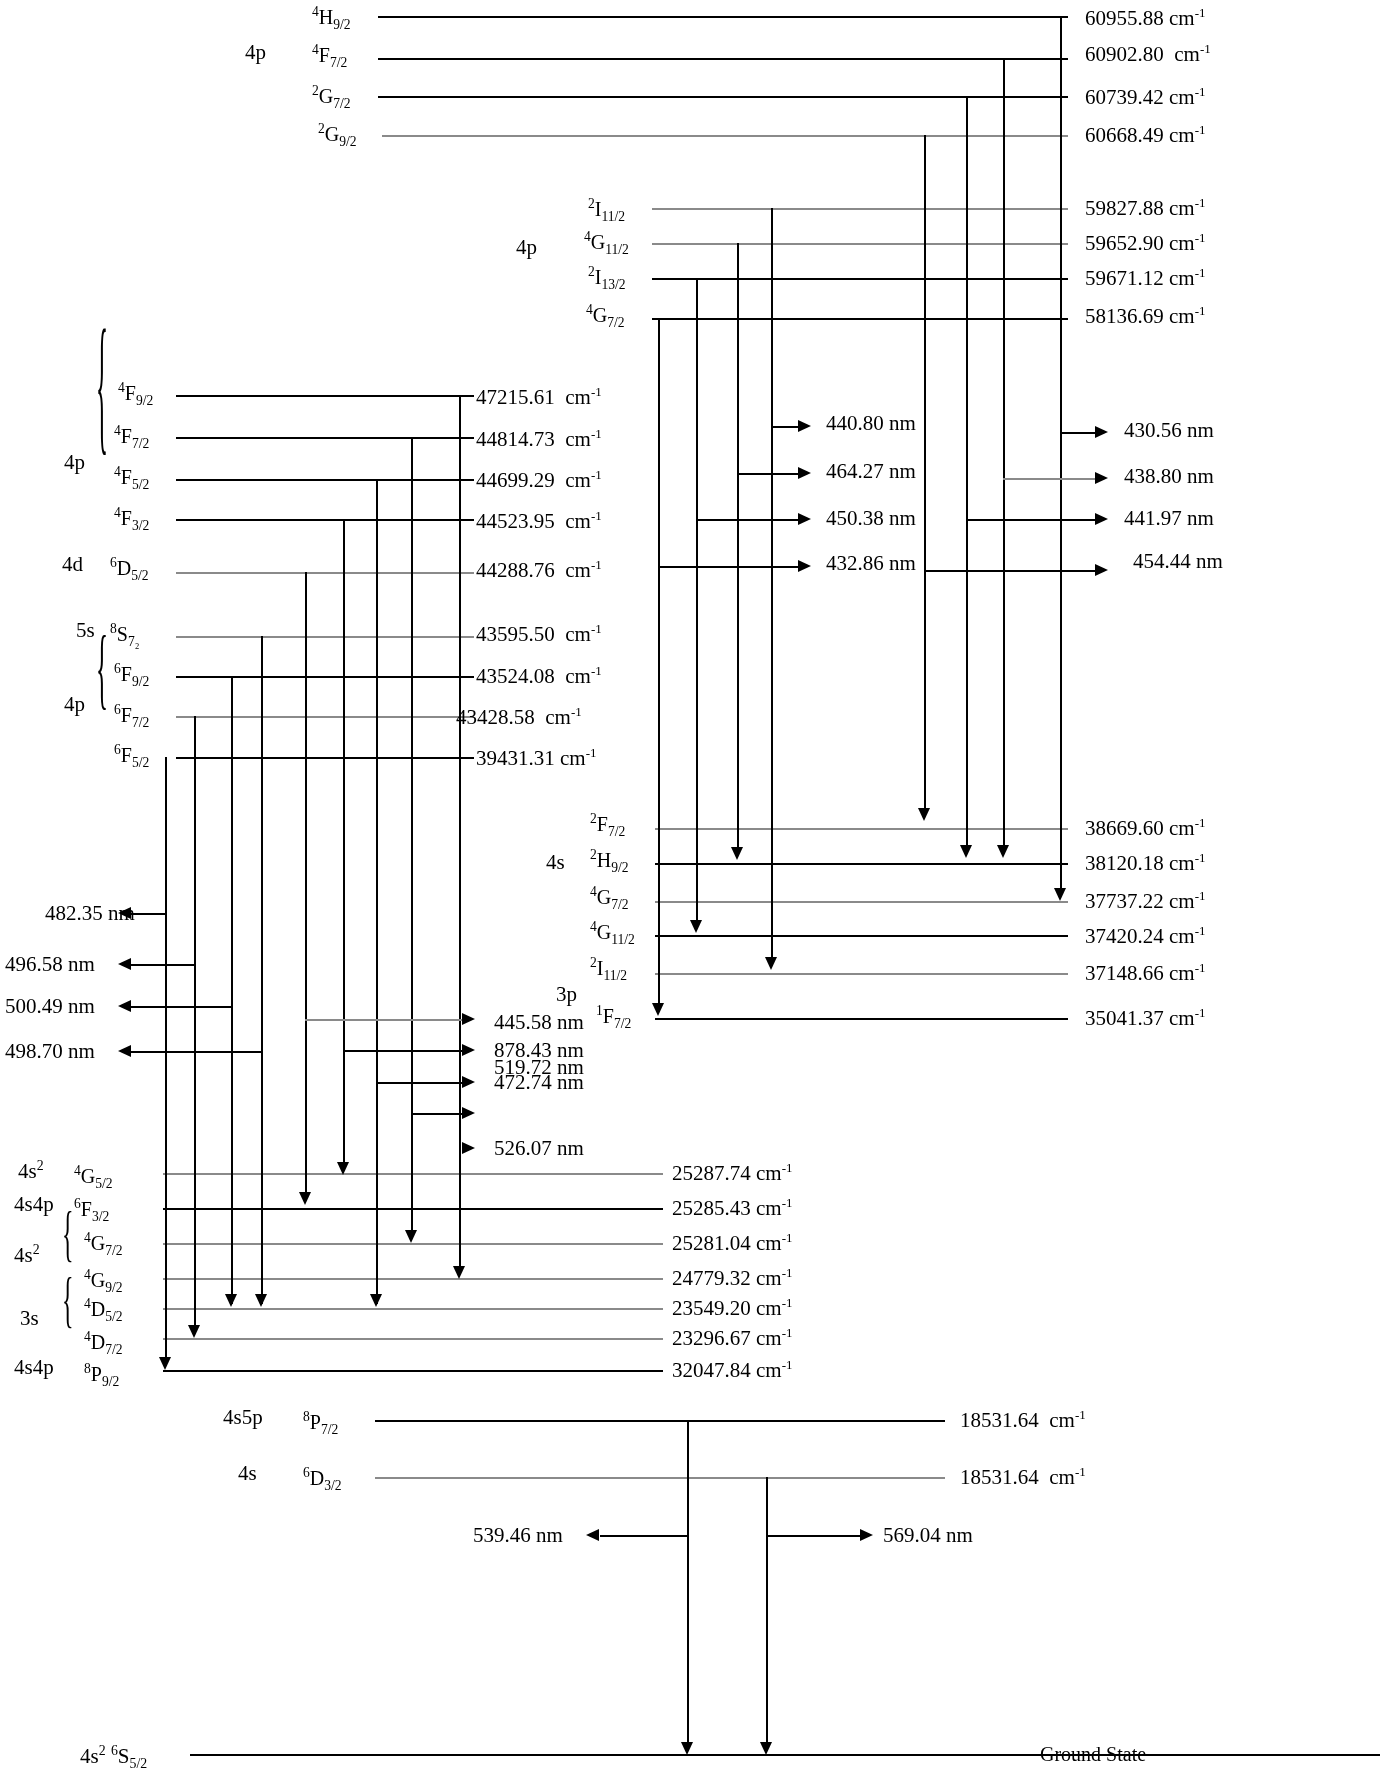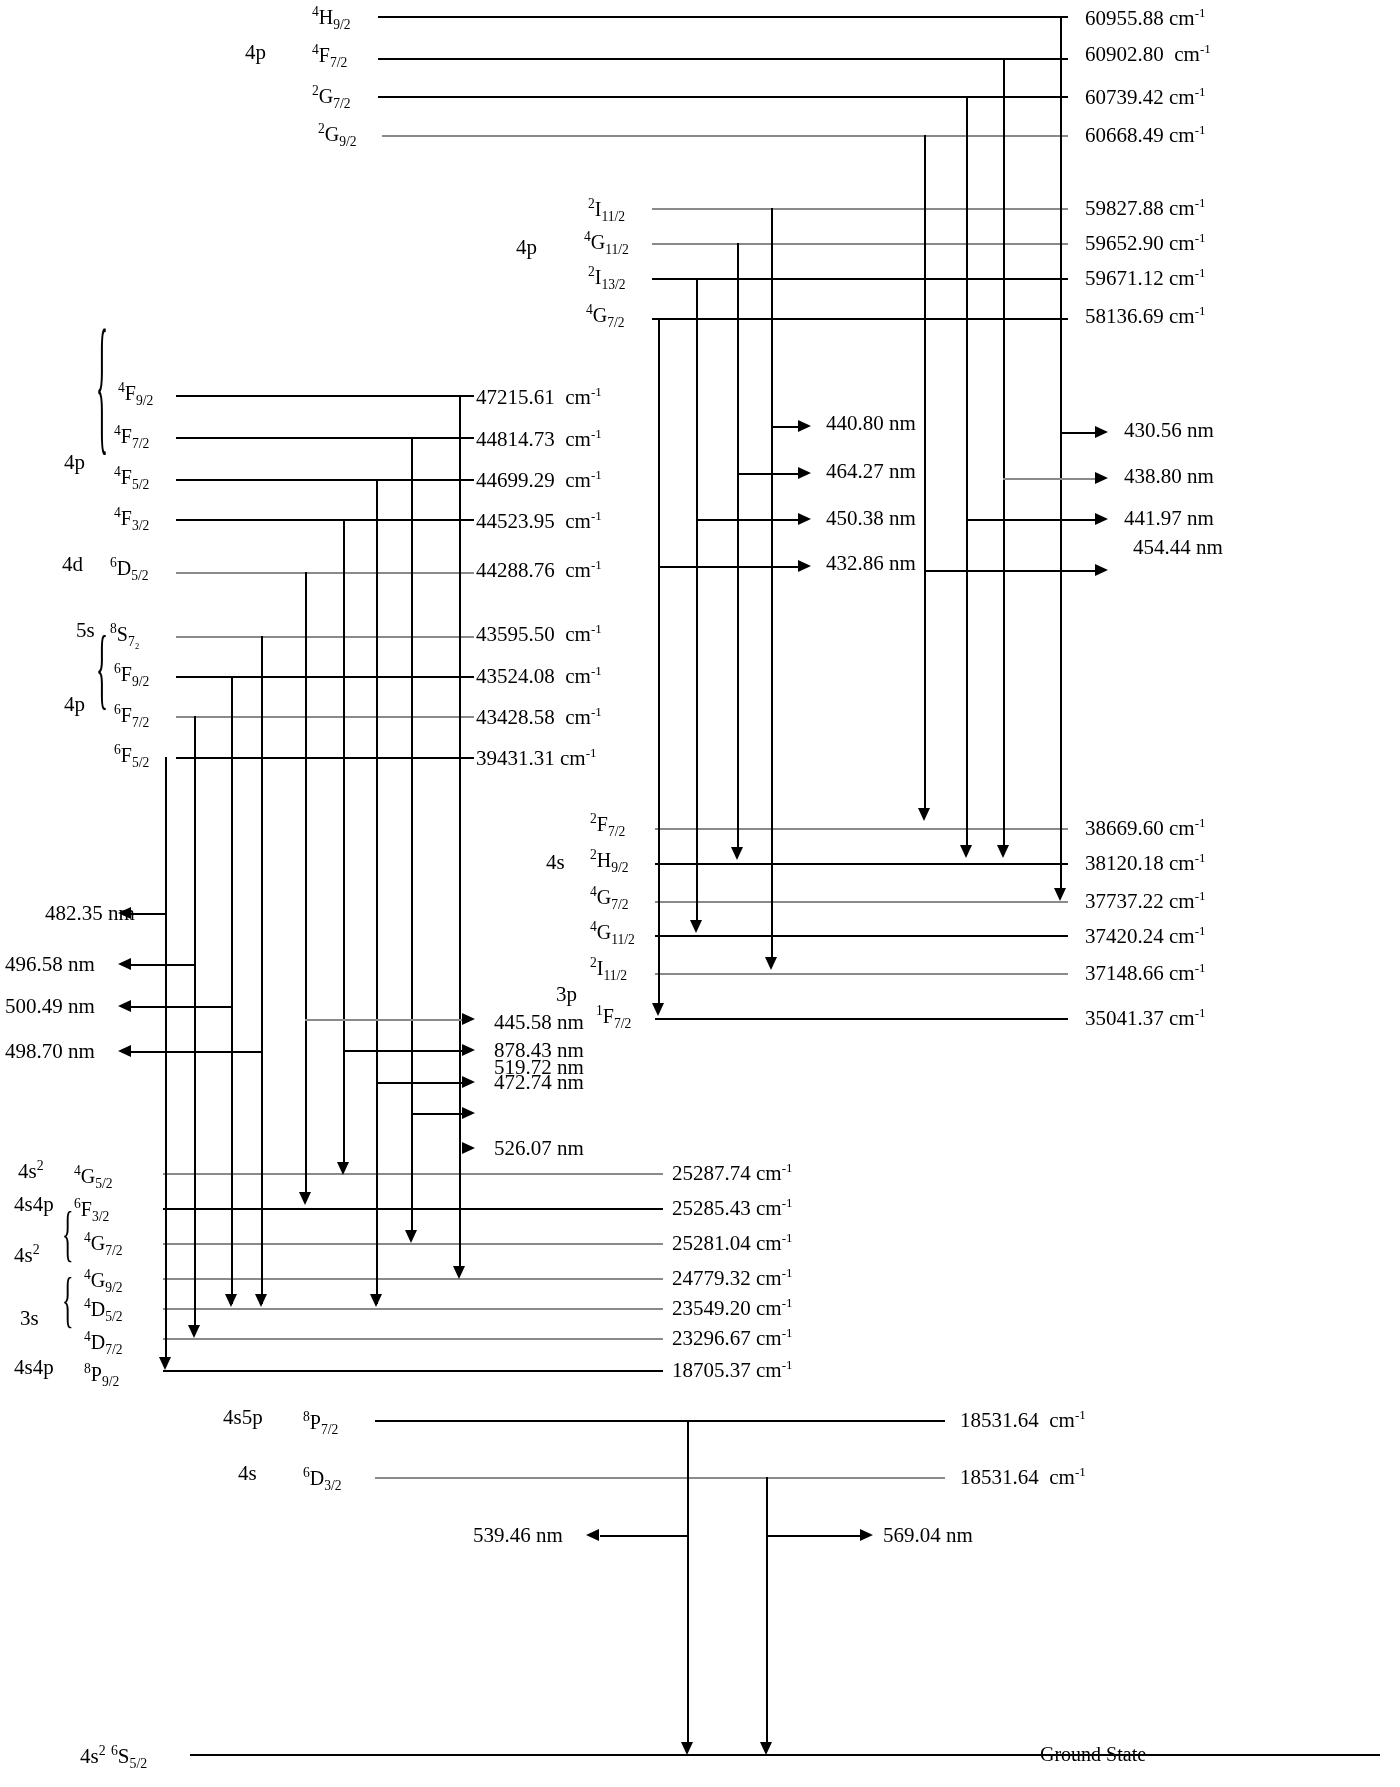--- a/index.html
+++ b/index.html
@@ -188,21 +188,21 @@
   </div>
   <div class="lvl" style="left:176px;top:676px;width:298px;"></div>
   <div class="energy" style="left:476px;top:664px;">
     <span>43524.08</span>&nbsp;&nbsp;<span>cm</span><sup>-1</sup>
   </div>
 
   <div class="term" style="left:114px;top:703px;">
     <sup>6</sup><span>F</span><sub>7/2</sub>
   </div>
   <div class="lvl grey" style="left:176px;top:716px;width:298px;"></div>
-  <div class="energy" style="left:476px;top:705px;">
+  <div class="energy" style="left:456px;top:705px;">
     <span>43428.58</span>&nbsp;&nbsp;<span>cm</span><sup>-1</sup>
   </div>
 
   <div class="term" style="left:114px;top:743px;">
     <sup>6</sup><span>F</span><sub>5/2</sub>
   </div>
   <div class="lvl" style="left:176px;top:757px;width:298px;"></div>
   <div class="energy" style="left:476px;top:746px;">
     <span>39431.31</span>&nbsp;<span>cm</span><sup>-1</sup>
   </div>
@@ -319,21 +319,21 @@
   <div class="energy" style="left:672px;top:1326px;">
     <span>23296.67</span>&nbsp;<span>cm</span><sup>-1</sup>
   </div>
 
   <div class="cfg" style="left:14px;top:1357px;">4s4p</div>
   <div class="term" style="left:84px;top:1362px;">
     <sup>8</sup><span>P</span><sub>9/2</sub>
   </div>
   <div class="lvl" style="left:163px;top:1370px;width:500px;"></div>
   <div class="energy" style="left:672px;top:1358px;">
-    <span>18705.37</span>&nbsp;<span>cm</span><sup>-1</sup>
+    <span>32047.84</span>&nbsp;<span>cm</span><sup>-1</sup>
   </div>
 
   <div class="cfg" style="left:223px;top:1407px;">4s5p</div>
   <div class="term" style="left:303px;top:1410px;">
     <sup>8</sup><span>P</span><sub>7/2</sub>
   </div>
   <div class="lvl" style="left:375px;top:1420px;width:570px;"></div>
   <div class="energy" style="left:960px;top:1408px;">
     <span>18531.64</span>&nbsp;&nbsp;<span>cm</span><sup>-1</sup>
   </div>
@@ -400,21 +400,21 @@
   <div class="hline grey" style="left:1003px;top:478px;width:97px;"></div>
   <div class="arrow-r" style="left:1095px;top:472px;"></div>
   <div class="wl" style="left:1124px;top:466px;">438.80 nm</div>
 
   <div class="hline" style="left:966px;top:519px;width:134px;"></div>
   <div class="arrow-r" style="left:1095px;top:513px;"></div>
   <div class="wl" style="left:1124px;top:508px;">441.97 nm</div>
 
   <div class="hline" style="left:924px;top:570px;width:176px;"></div>
   <div class="arrow-r" style="left:1095px;top:564px;"></div>
-  <div class="wl" style="left:1133px;top:537px;">454.44 nm</div>
+  <div class="wl" style="left:1133px;top:551px;">454.44 nm</div>
 
   <div class="vline" style="left:459px;top:395px;height:877px;"></div>
   <div class="arrow-d" style="left:453px;top:1266px;"></div>
 
   <div class="vline" style="left:411px;top:437px;height:801px;"></div>
   <div class="arrow-d" style="left:405px;top:1230px;"></div>
 
   <div class="vline" style="left:376px;top:479px;height:825px;"></div>
   <div class="arrow-d" style="left:370px;top:1294px;"></div>
 

